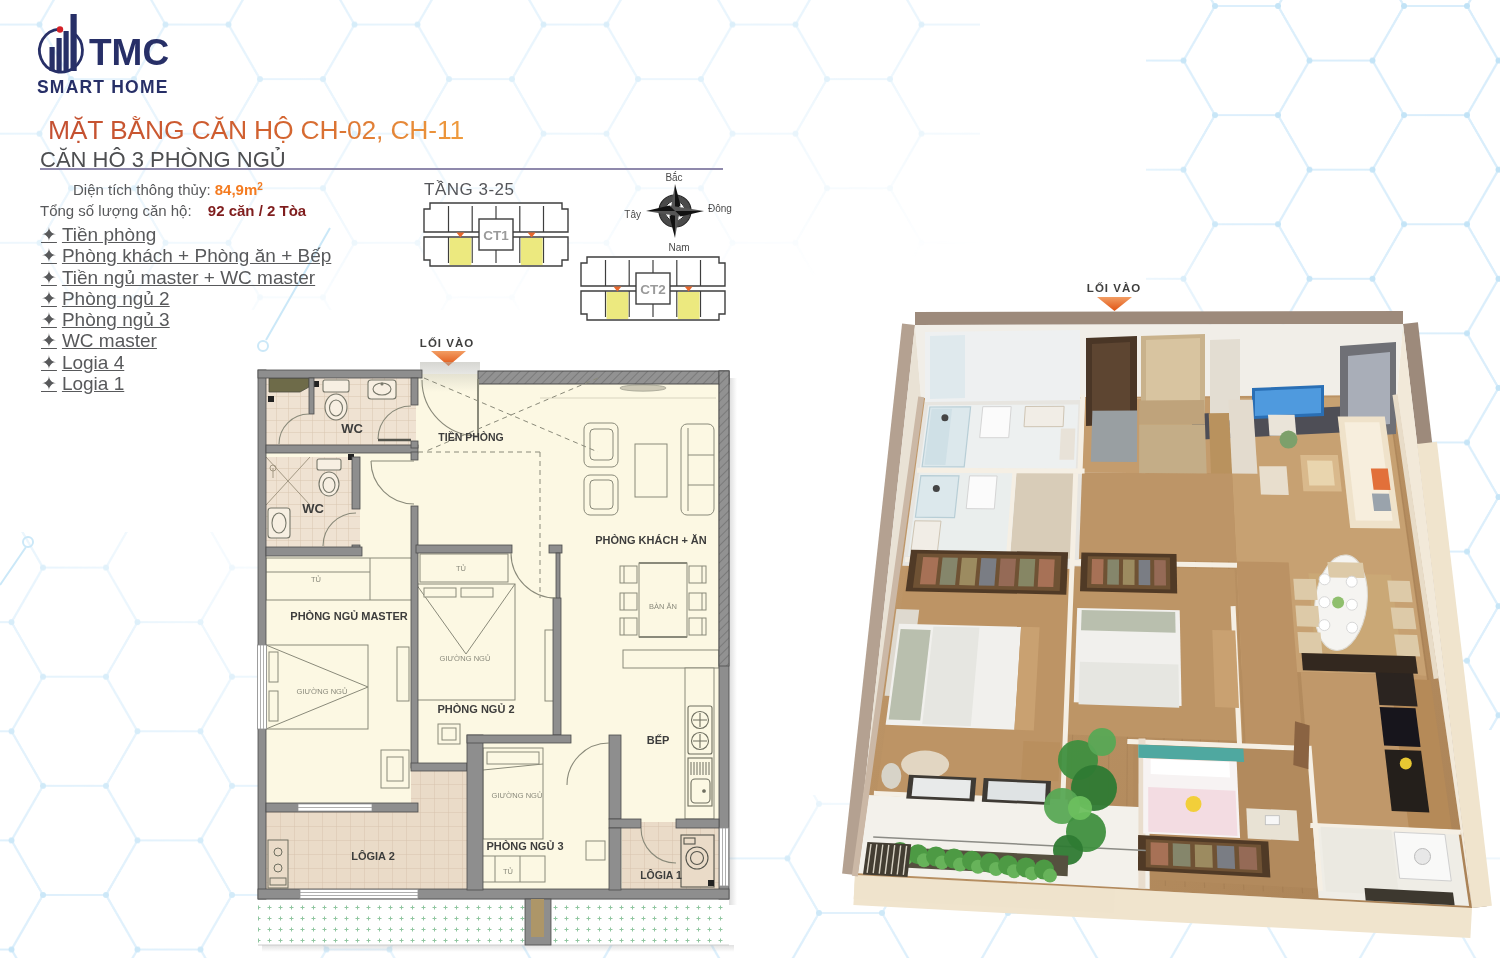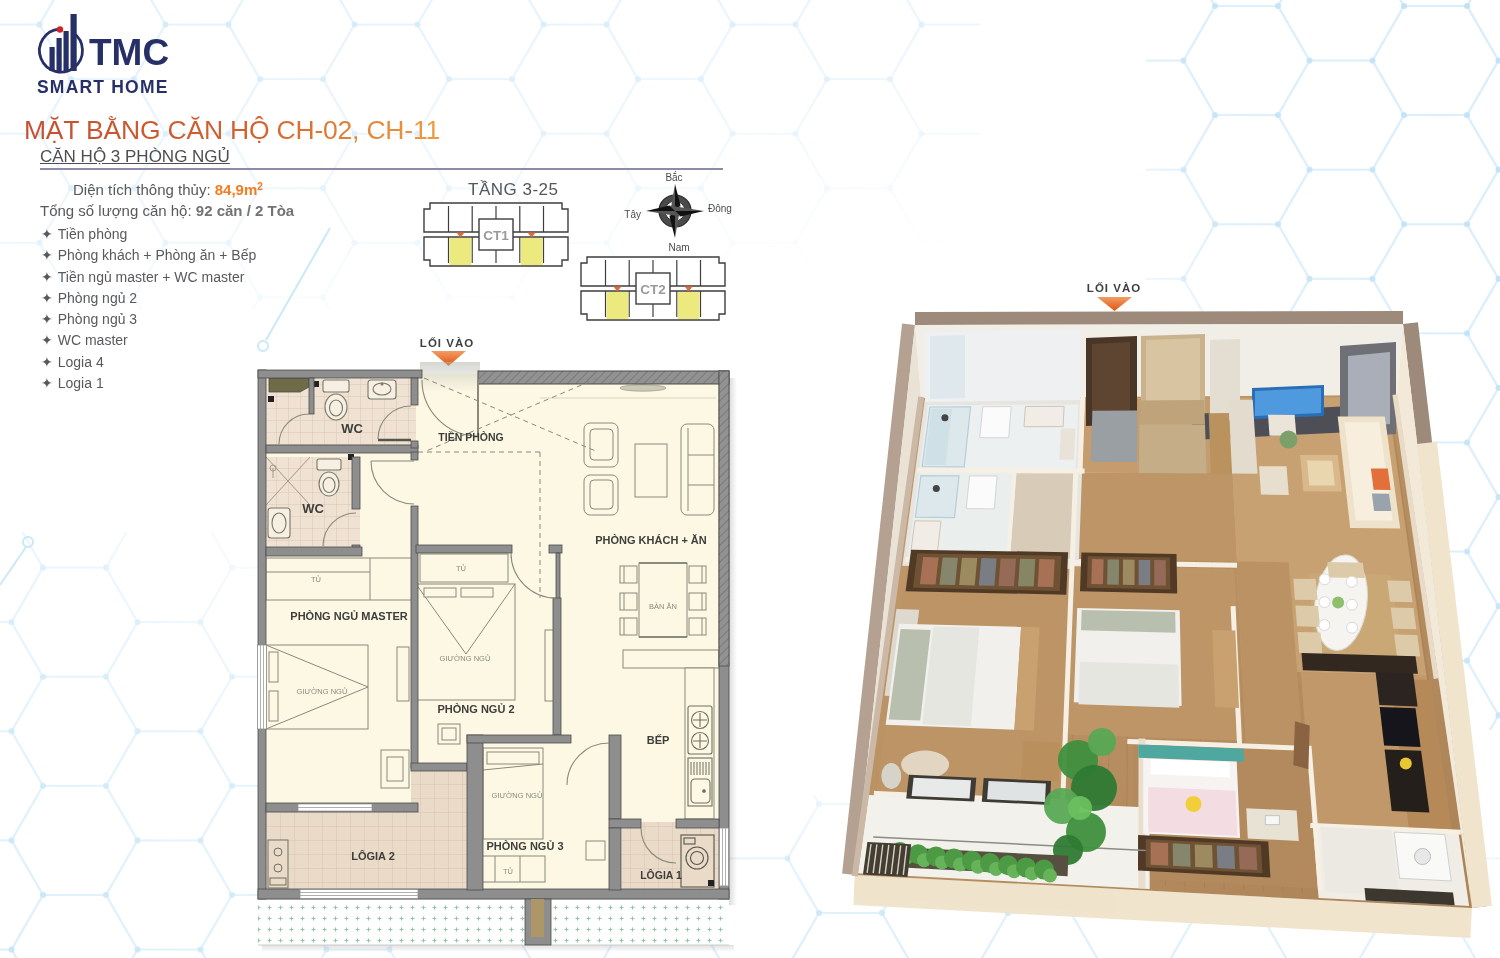--- a/index.html
+++ b/index.html
@@ -91,42 +91,42 @@
     <rect x="33.5" y="23" width="5.2" height="40"></rect>
     <rect x="40.5" y="6" width="6.2" height="57"></rect>
     <circle cx="30" cy="21.5" r="3.2" fill="#d42127"></circle>
   </g>
 
   <text x="59" y="57" font-size="37" font-weight="bold" fill="#272f67" letter-spacing="0">TMC</text>
 
   <text x="7" y="85" font-size="17.5" font-weight="bold" fill="#272f67" letter-spacing="1.2">SMART HOME</text>
 </svg>
 
-<div class="abs" style="left:24px;top:115px;font-size:26.5px;letter-spacing:-0.2px;background:linear-gradient(90deg,#c34f31 0%,#d2622f 55%,#ef9b3c 100%);-webkit-background-clip:text;background-clip:text;color:transparent;">MẶT BẰNG CĂN HỘ CH-02, CH-11</div>
-
-<div class="abs" style="left:40px;top:147px;font-size:17px;color:#4d4e50;text-decoration:underline;">CĂN HỘ 3 PHÒNG NGỦ</div>
+<div class="abs" style="left:48px;top:115px;font-size:26.5px;letter-spacing:-0.2px;background:linear-gradient(90deg,#c34f31 0%,#d2622f 55%,#ef9b3c 100%);-webkit-background-clip:text;background-clip:text;color:transparent;">MẶT BẰNG CĂN HỘ CH-02, CH-11</div>
+
+<div class="abs" style="left:40px;top:147px;font-size:22px;color:#4d4e50;">CĂN HỘ 3 PHÒNG NGỦ</div>
 
 <div class="abs" style="left:40px;top:168px;width:683px;height:2px;background:#8f89ac;"></div>
 
 <div class="abs" style="left:40px;top:181px;font-size:15px;color:#58595b;margin-left:33px;">Diện tích thông thủy: <b style="color:#f47b20;">84,9m<span style="font-size:10px;vertical-align:5px;">2</span></b></div>
 
-<div class="abs" style="left:40px;top:202px;font-size:15px;color:#58595b;">Tổng số lượng căn hộ: <b style="color:#737373;">92 căn / 2 Tòa</b></div>
-
-<div class="abs" style="left:41px;top:224px;font-size:14px;color:#58595b;line-height:21.3px;">
+<div class="abs" style="left:40px;top:202px;font-size:15px;color:#58595b;">Tổng số lượng căn hộ: <b style="color:#7f1d1d;margin-left:12px;">92 căn / 2 Tòa</b></div>
+
+<div class="abs" style="left:41px;top:224px;font-size:19px;color:#58595b;line-height:21.3px;text-decoration:underline;">
   <div>✦<span style="padding-left:5px">Tiền phòng</span></div>
   <div>✦<span style="padding-left:5px">Phòng khách + Phòng ăn + Bếp</span></div>
   <div>✦<span style="padding-left:5px">Tiền ngủ master + WC master</span></div>
   <div>✦<span style="padding-left:5px">Phòng ngủ 2</span></div>
   <div>✦<span style="padding-left:5px">Phòng ngủ 3</span></div>
   <div>✦<span style="padding-left:5px">WC master</span></div>
   <div>✦<span style="padding-left:5px">Logia 4</span></div>
   <div>✦<span style="padding-left:5px">Logia 1</span></div>
 </div>
 
-<div class="abs" style="left:424px;top:180px;font-size:17px;color:#55565a;letter-spacing:0.5px;margin-left:44px;">TẦNG 3-25</div>
+<div class="abs" style="left:424px;top:180px;font-size:17px;color:#55565a;letter-spacing:0.5px;">TẦNG 3-25</div>
 
 <svg class="abs" style="left:415px;top:170px" width="330" height="160" viewBox="0 0 330 160">
 
 <path d="M9,39 L15,39 L15,33 L147,33 L147,39 L153,39 L153,62 L9,62 Z" fill="#ffffff" stroke="#3e3e3e" stroke-width="1.4"></path>
 
 <path d="M9,67 L153,67 L153,90 L147,90 L147,96 L15,96 L15,90 L9,90 Z" fill="#ffffff" stroke="#3e3e3e" stroke-width="1.4"></path>
 <line x1="33.5" y1="36" x2="33.5" y2="62" stroke="#3e3e3e" stroke-width="1.2"></line>
 <line x1="33.5" y1="67" x2="33.5" y2="93" stroke="#3e3e3e" stroke-width="1.2"></line>
 <line x1="57.2" y1="36" x2="57.2" y2="62" stroke="#3e3e3e" stroke-width="1.2"></line>
 <line x1="57.2" y1="67" x2="57.2" y2="93" stroke="#3e3e3e" stroke-width="1.2"></line>

